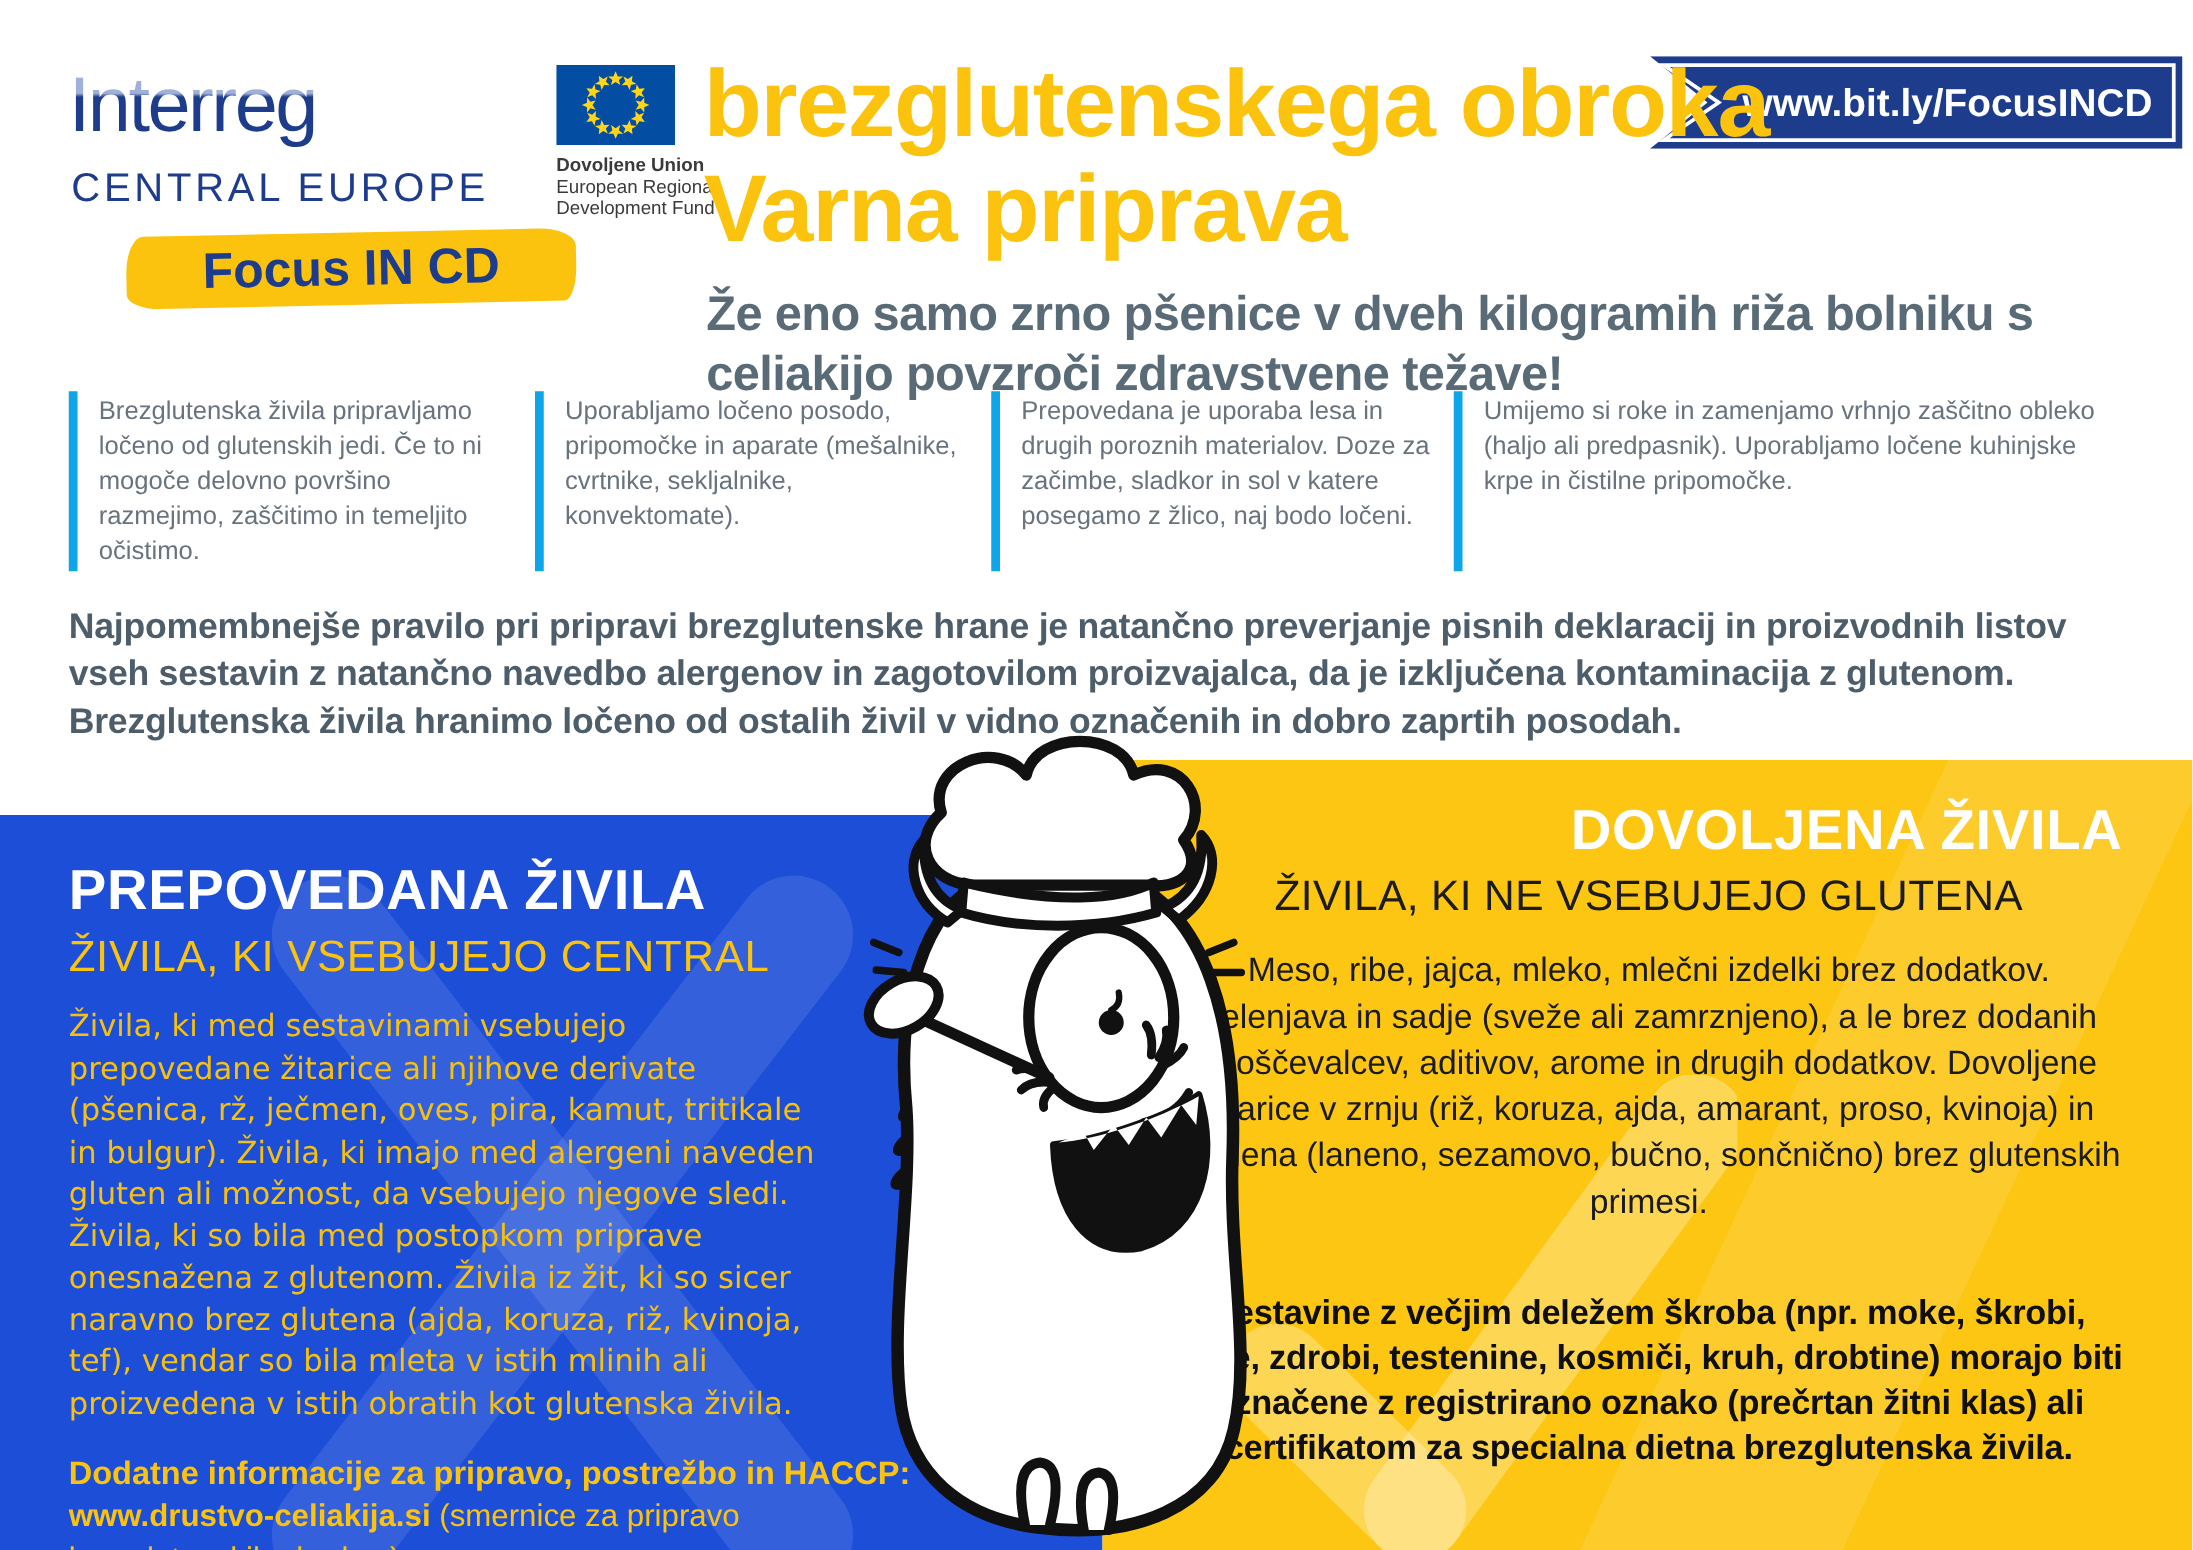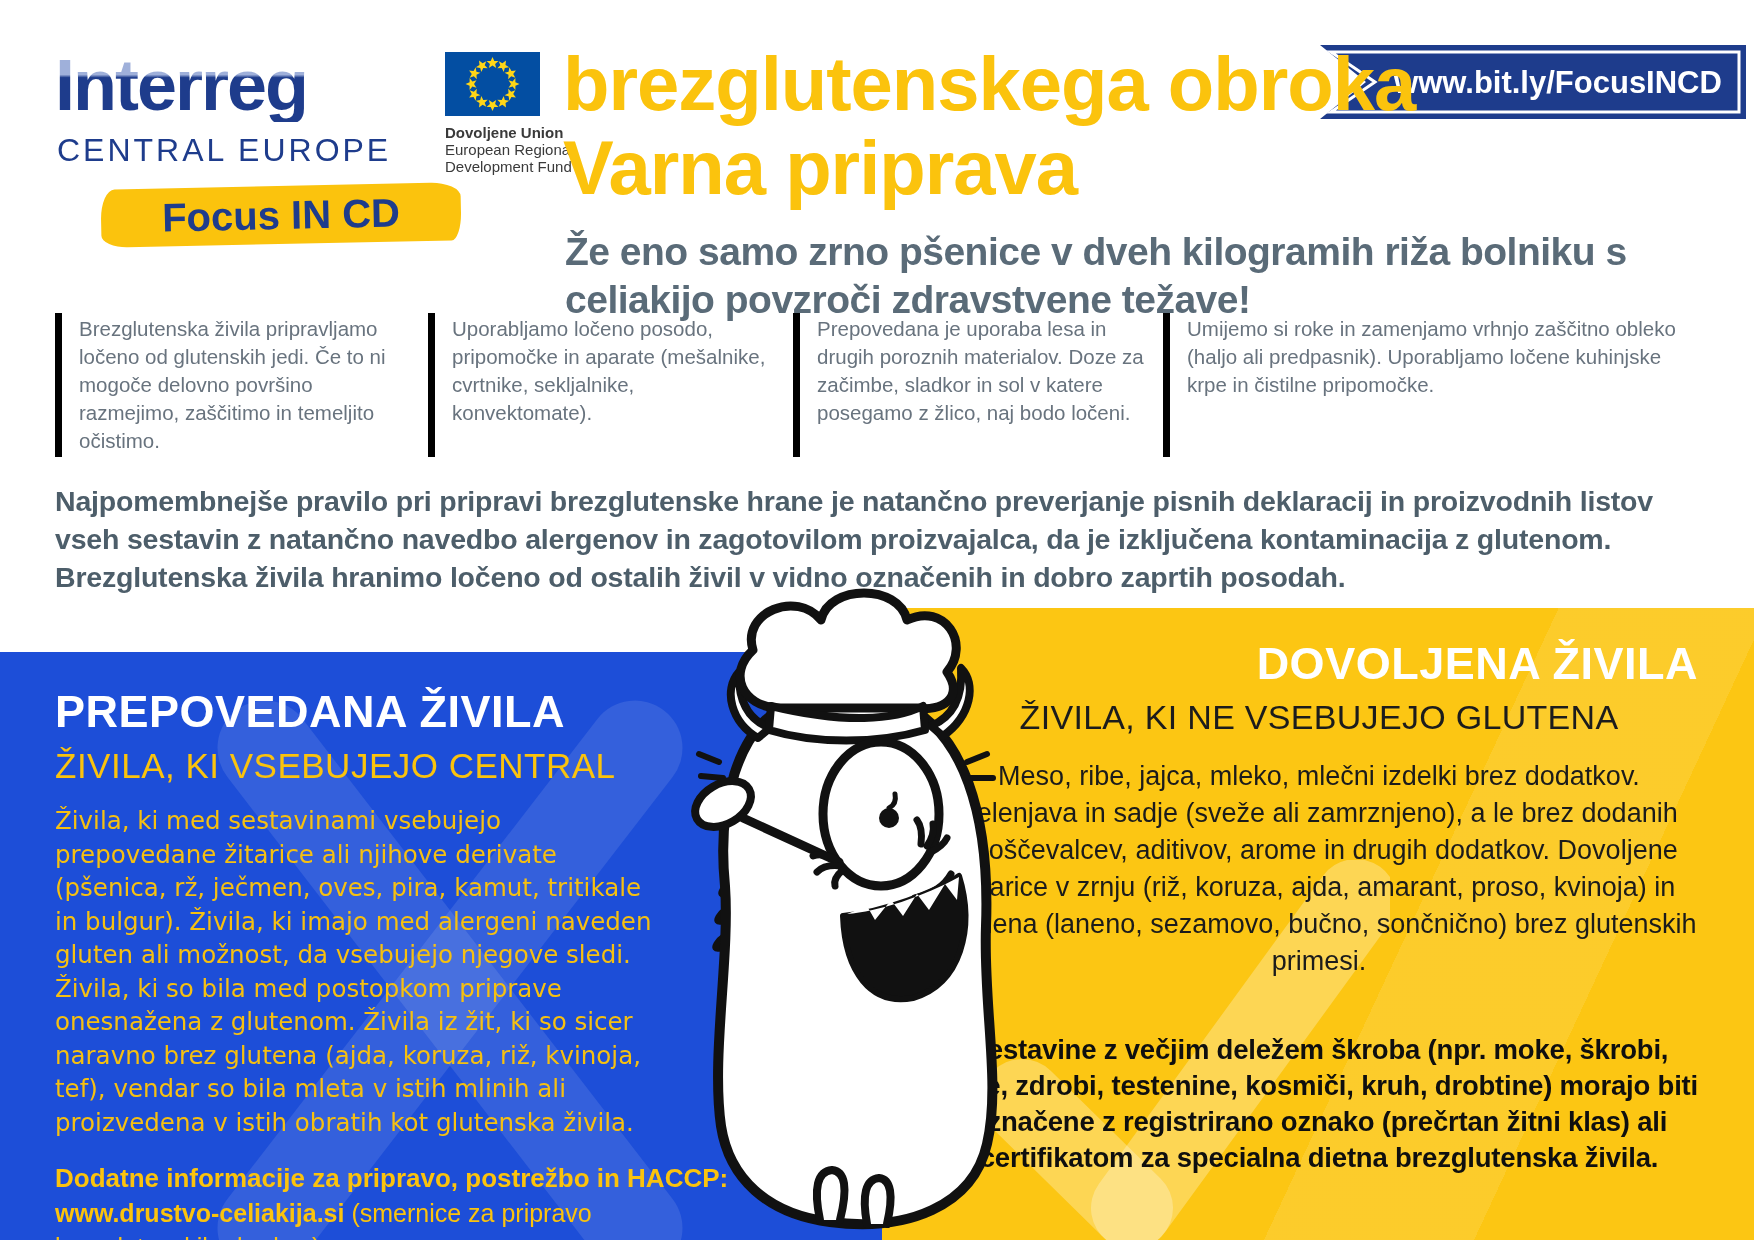--- a/index.html
+++ b/index.html
@@ -3,21 +3,21 @@
 <meta charset="utf-8">
 <style>
   html,body{margin:0;padding:0;}
   .page{
     position:relative;width:1754px;height:1240px;background:#ffffff;overflow:hidden;
     font-family:"Liberation Sans",sans-serif;
   }
   
   .logo-block{position:absolute;left:55px;top:48px;width:520px;height:215px;}
   .interreg-word{
-    font-size:72px;font-weight:700;letter-spacing:-2px;line-height:74px;
+    font-size:62px;font-weight:400;letter-spacing:-2px;line-height:74px;
     background:linear-gradient(180deg,#9fb0da 0%,#9fb0da 36%,#1e3c8c 40%,#1e3c8c 100%);
     -webkit-background-clip:text;background-clip:text;color:transparent;
     display:inline-block;
   }
   .central-europe{position:absolute;left:2px;top:84px;font-size:32px;color:#1e3c8c;letter-spacing:3px;font-weight:400;}
   .eu-flag{position:absolute;left:390px;top:4px;width:95px;height:64px;}
   .eu-text{position:absolute;left:390px;top:76px;font-size:15px;line-height:17px;color:#3a3a3a;}
   .eu-text .l1{font-weight:bold;}
   .focus-badge{
     position:absolute;left:46px;top:138px;width:360px;height:58px;
@@ -36,21 +36,21 @@
   .subtitle{
     position:absolute;left:565px;top:228px;width:1150px;
     font-size:39px;line-height:48px;font-weight:700;color:#5a6b78;letter-spacing:-0.5px;
   }
   
   .tips-row{
     position:absolute;left:55px;top:313px;width:1662px;
     display:grid;grid-template-columns:373px 365px 370px 1fr;
   }
   .tip{
-    border-left:7px solid #000000;padding:2px 18px 2px 17px;
+    border-left:7px solid #0ea5e9;padding:2px 18px 2px 17px;
     font-size:20.5px;line-height:28px;color:#68737e;
   }
   
   .rule{
     position:absolute;left:55px;top:482px;width:1660px;
     font-size:28.5px;line-height:38px;font-weight:800;color:#4d5e6a;letter-spacing:-0.2px;
   }
   
   .bottom{position:absolute;left:0;top:608px;width:1754px;height:632px;}
   .left-panel{position:absolute;left:0;top:0;width:882px;height:632px;background:#1d4ed8;overflow:hidden;margin-top:44px;}

